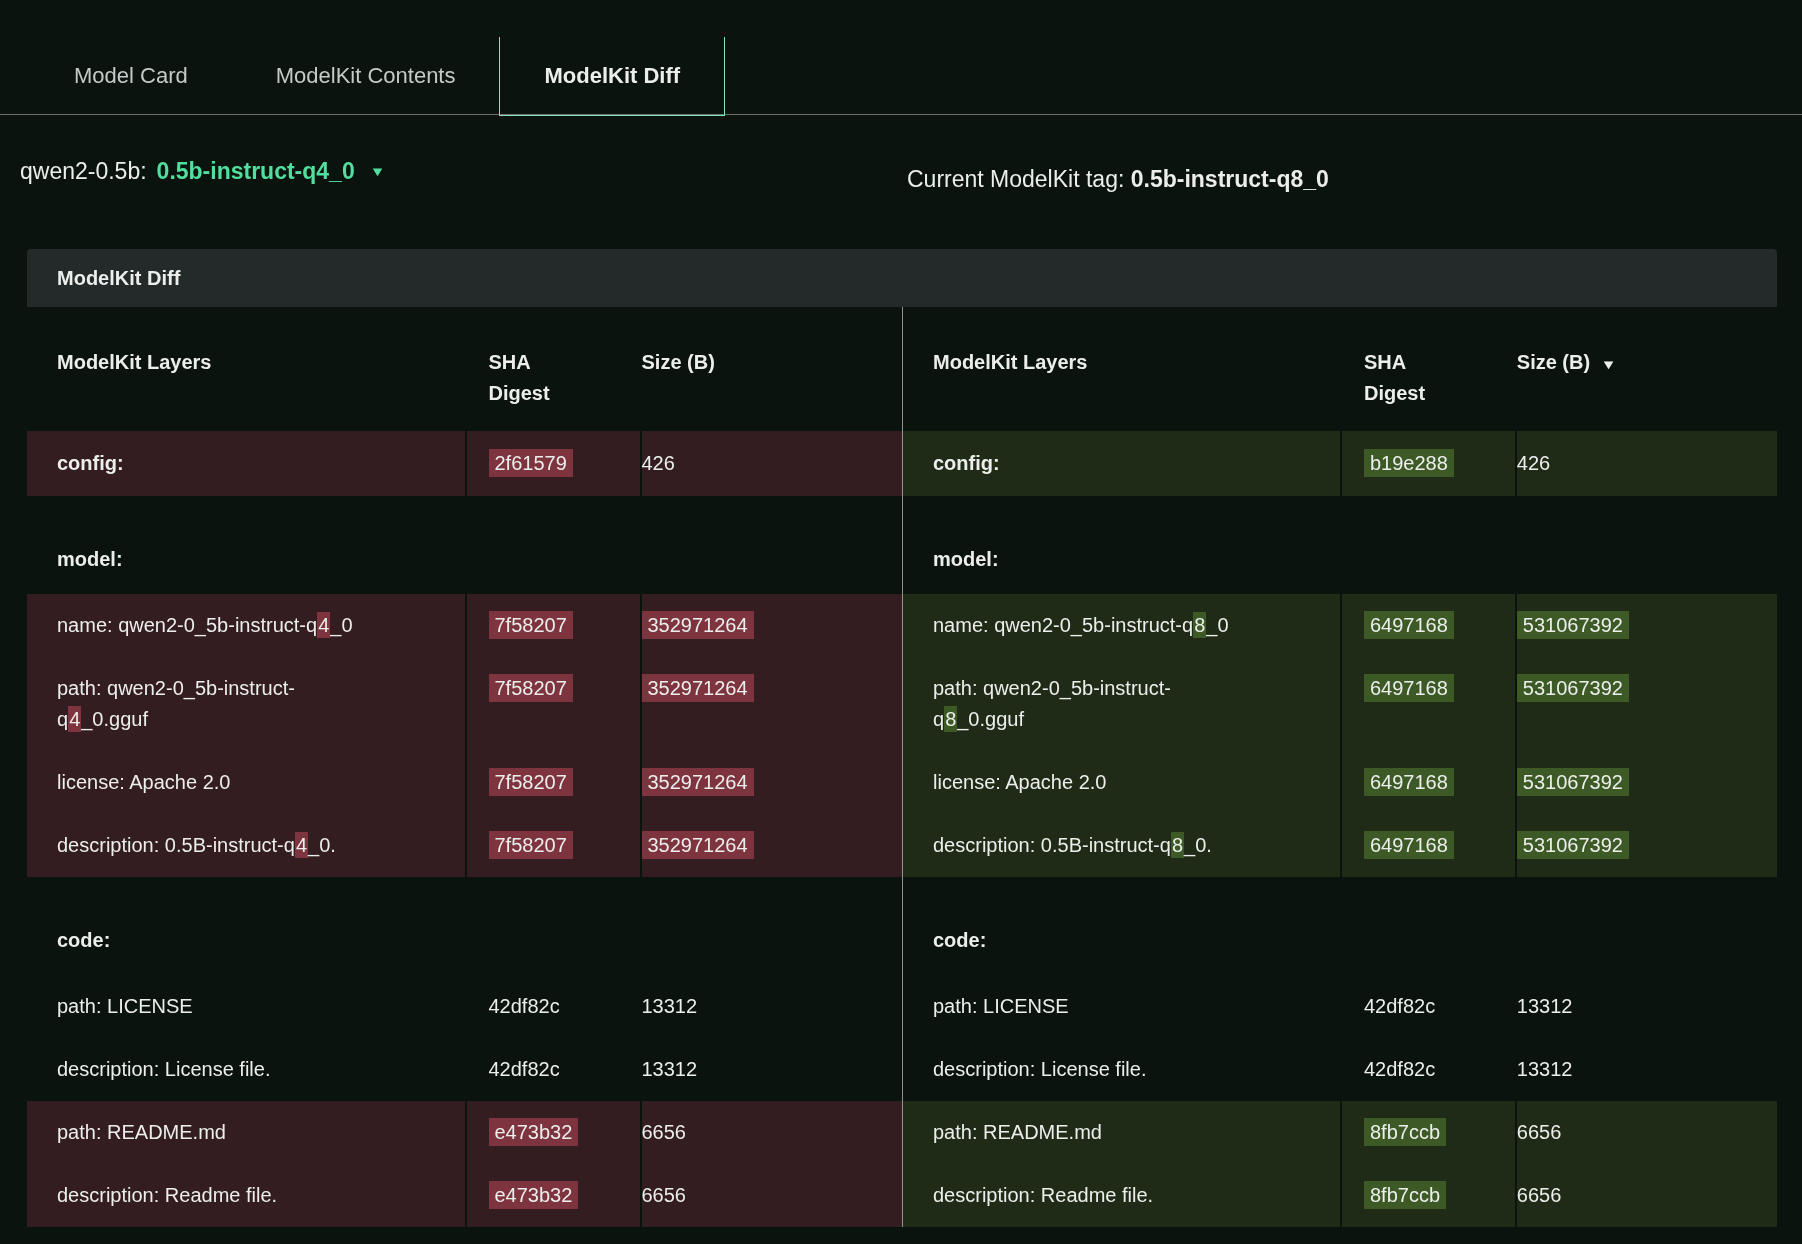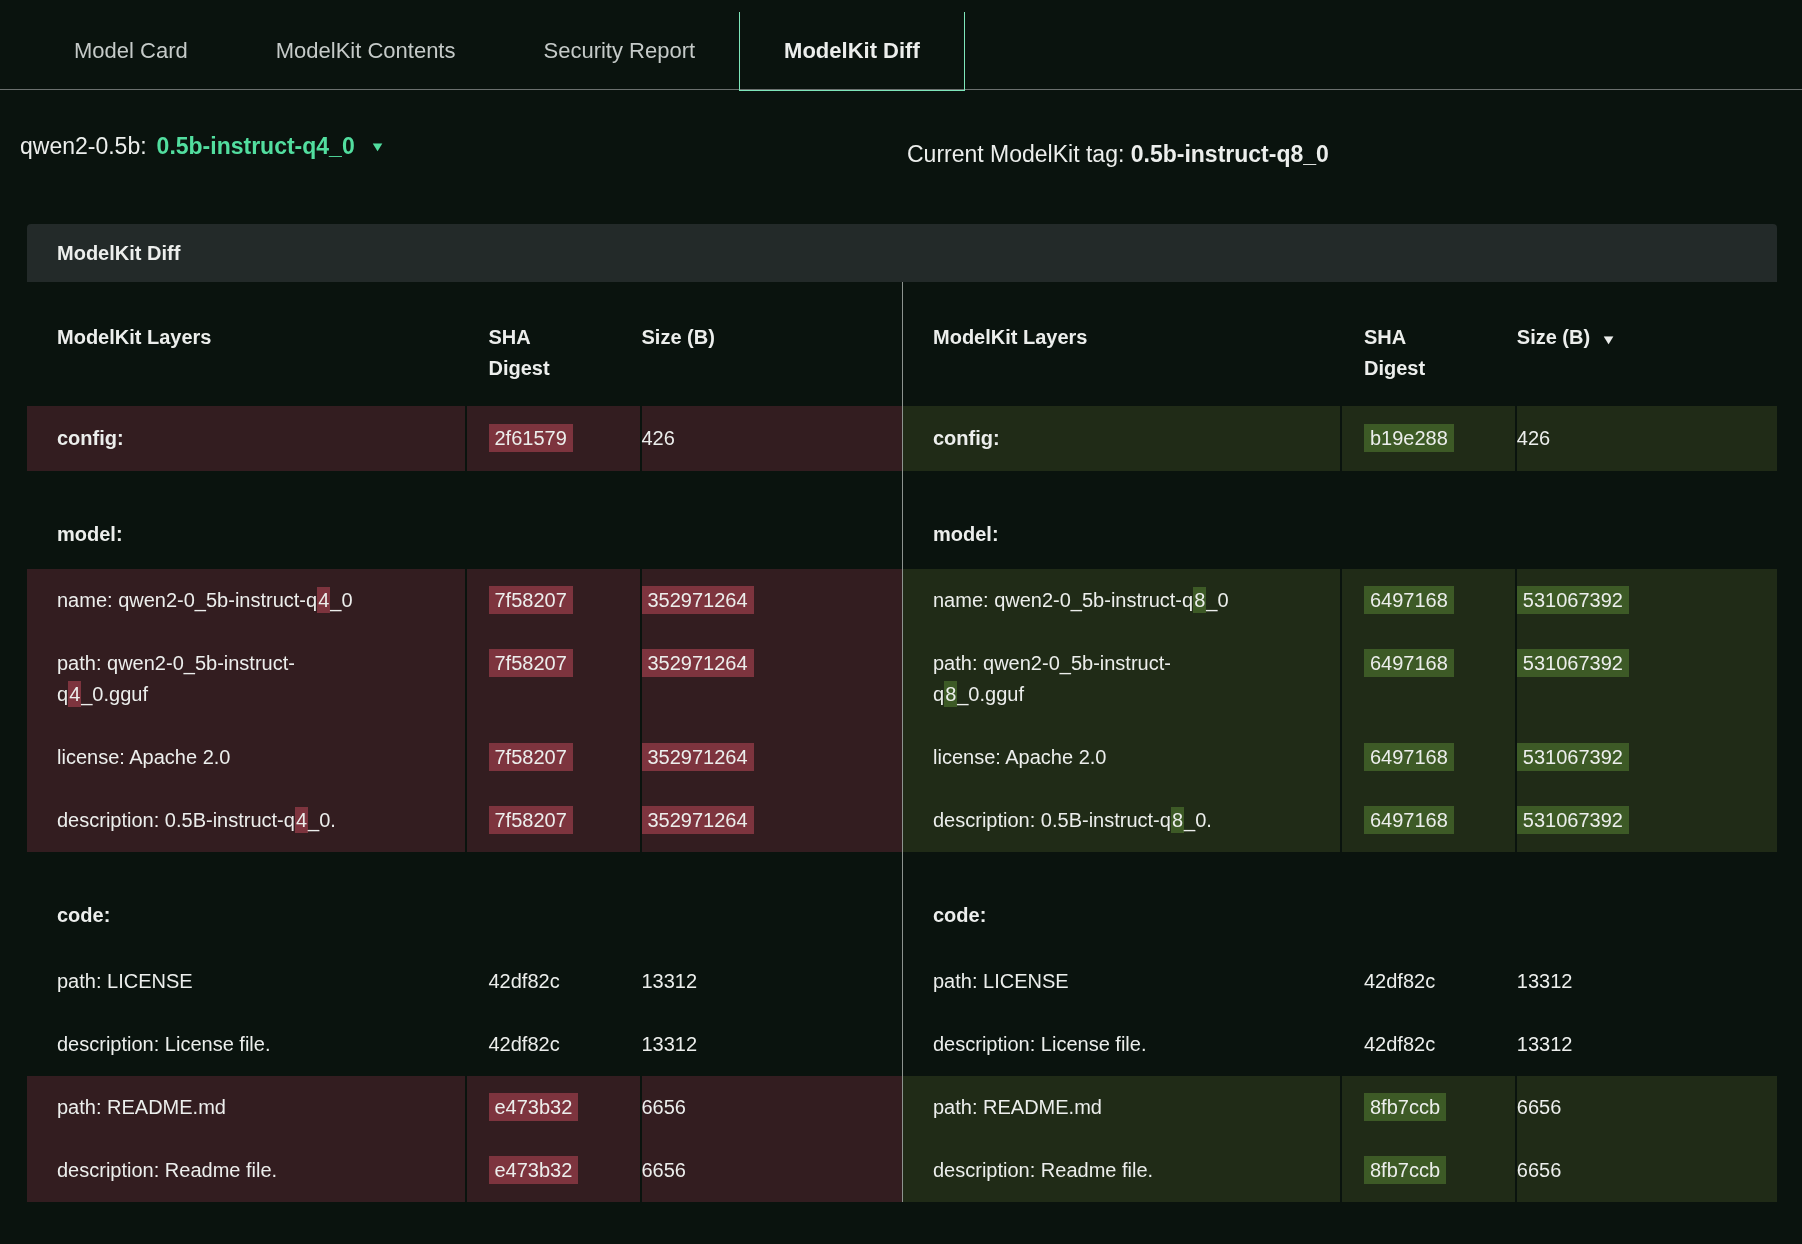--- a/index.html
+++ b/index.html
@@ -19,21 +19,21 @@
   *{box-sizing:border-box;margin:0;padding:0}
   html,body{width:1802px;height:1244px;overflow:hidden}
   body{
     background:var(--page_bg);
     color:var(--text);
     font-family:"Liberation Sans","DejaVu Sans",sans-serif;
     font-size:20px;
   }
   
   .tabbar{
-    height:90px;
+    height:115px;
     display:flex;
     align-items:flex-end;
     border-bottom:1px solid var(--tabline);
     padding-left:30px;
   }
   .tab{
     display:flex;align-items:center;justify-content:center;
     height:77px;
     padding:0 44px;
     font-size:22px;
@@ -133,23 +133,20 @@
 </head>
 <body>
 
 <div class="tabbar" id="tab-strip">
     <div class="tab">
       <span>Model Card</span>
     </div>
     <div class="tab">
       <span>ModelKit Contents</span>
     </div>
-    <div class="tab">
-      <span>Security Report</span>
-    </div>
     <div class="tab active">
       <span>ModelKit Diff</span>
     </div>
   </div>
 
 <div class="selector-row">
   <div class="repo-select">
     <span>qwen2-0.5b:</span>
     <span class="accent">
       <span>0.5b-instruct-q4_0</span>

